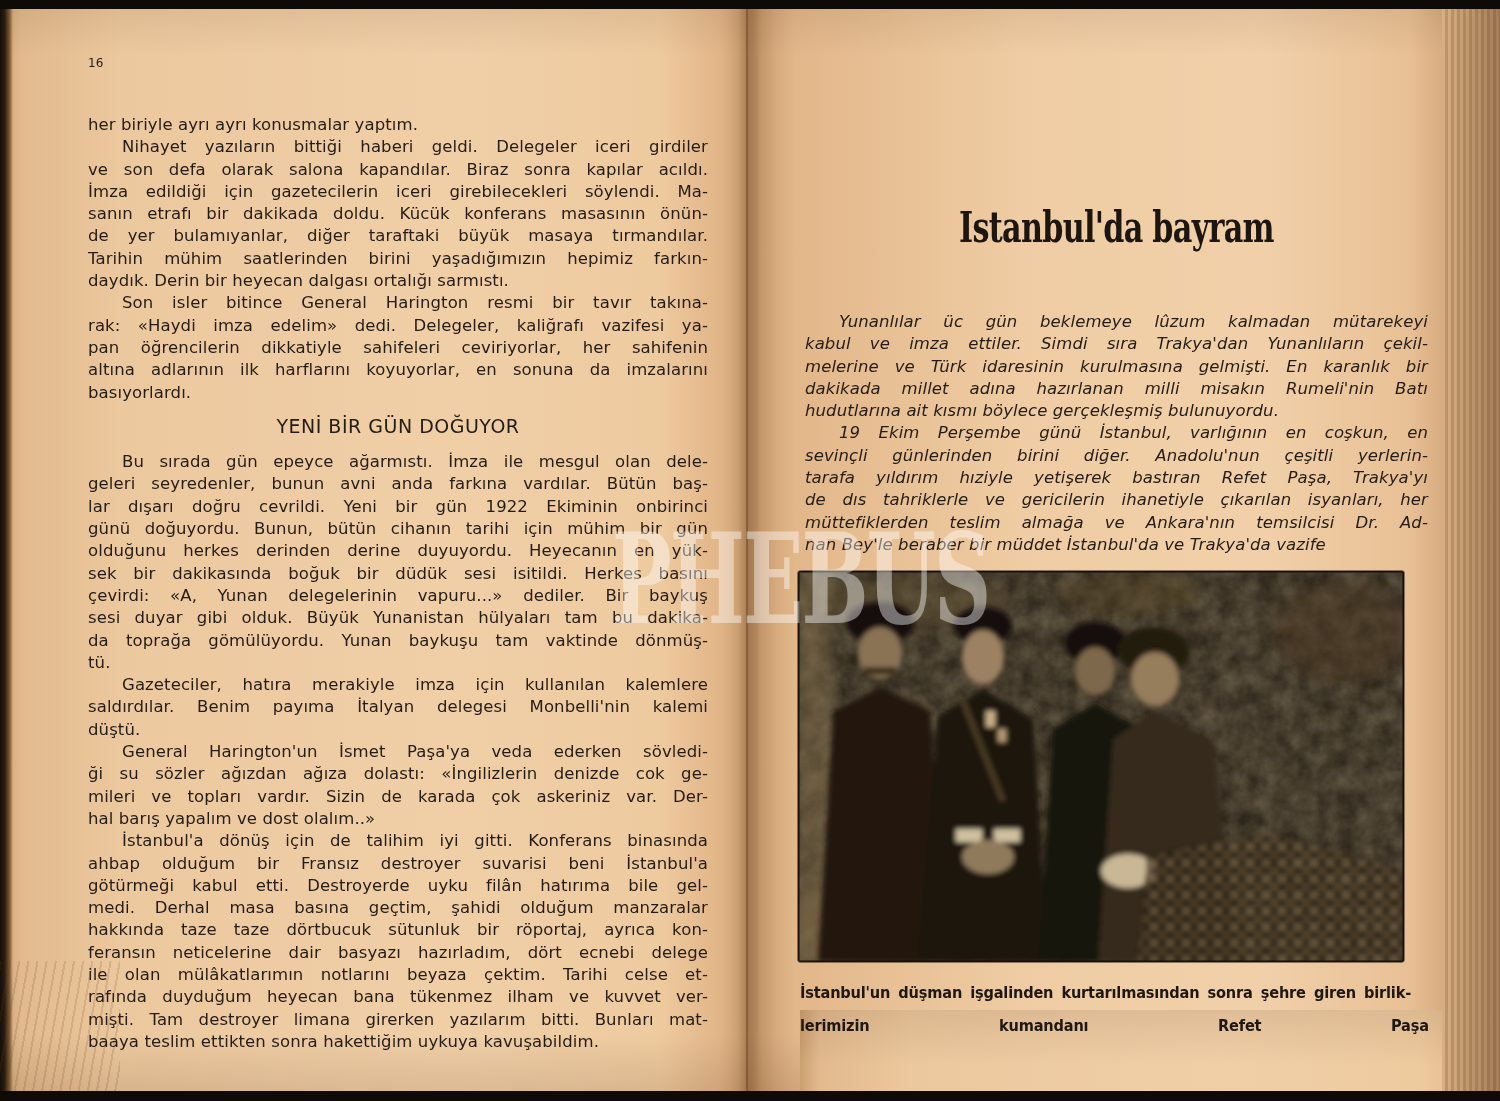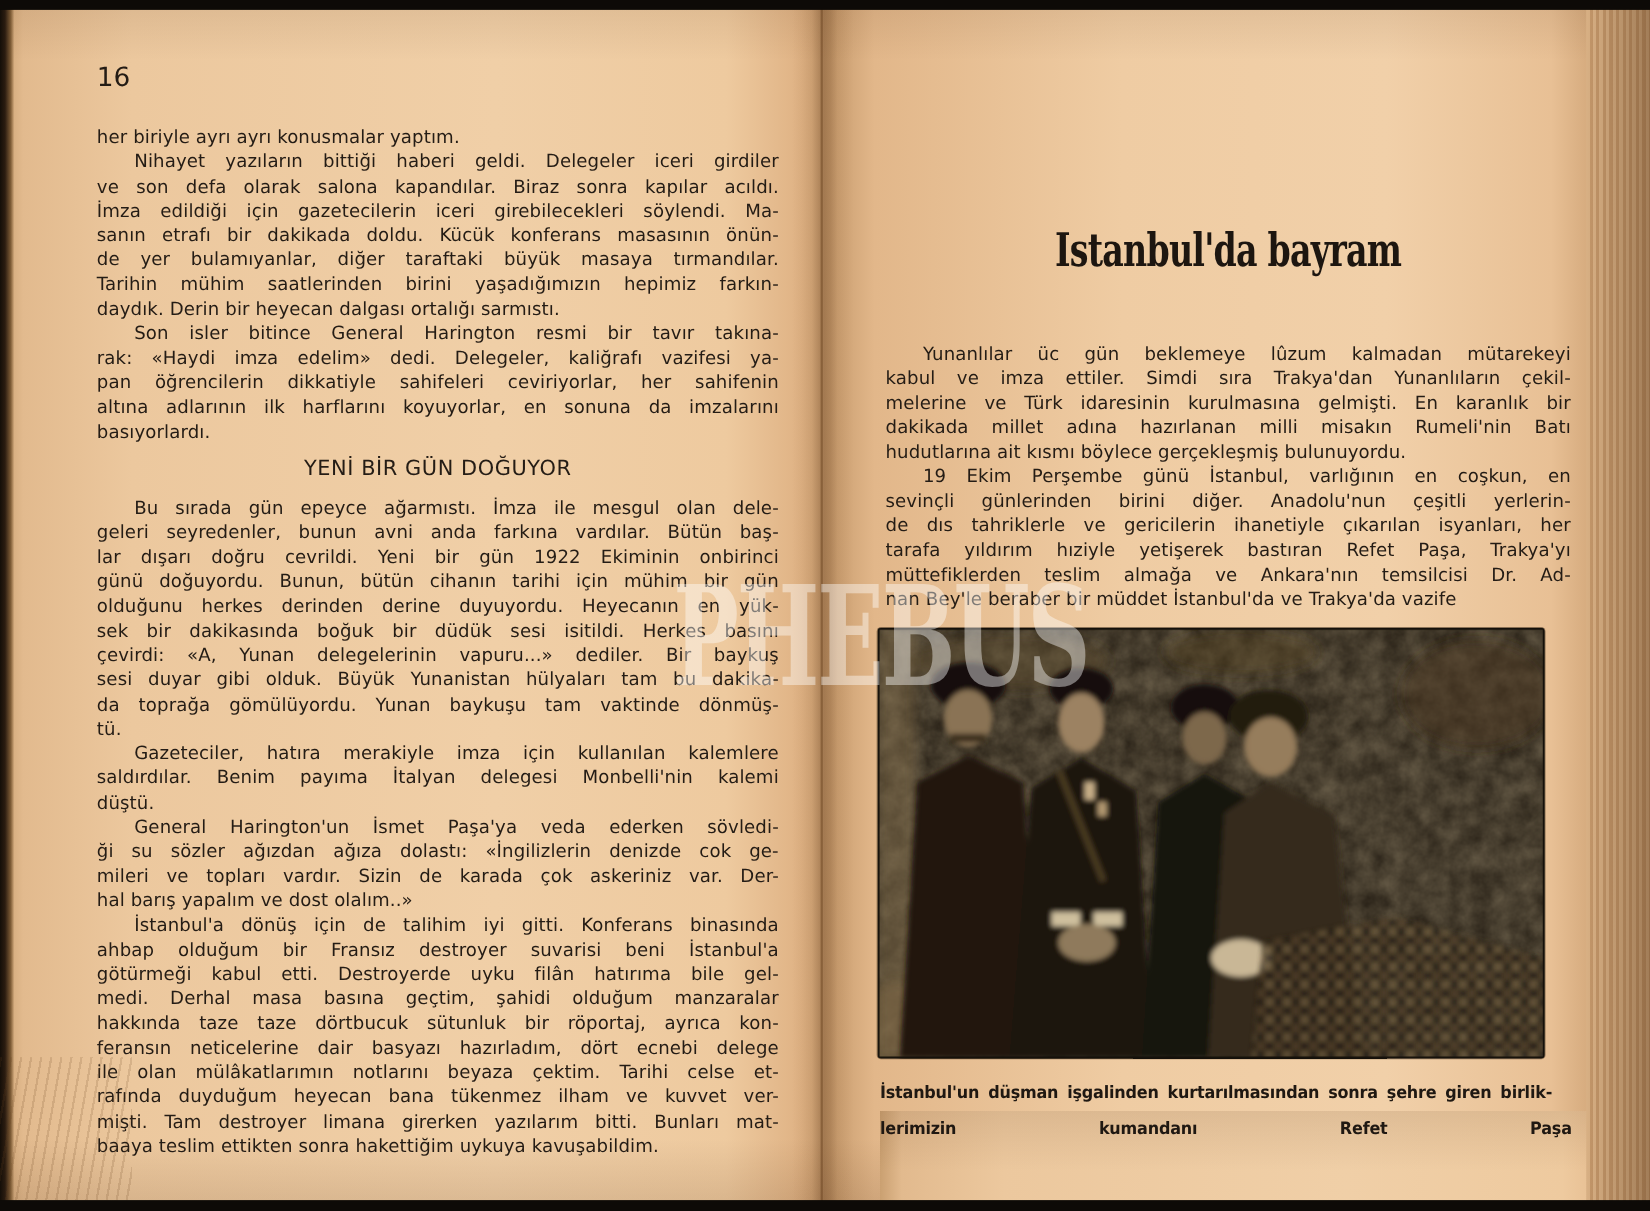--- a/index.html
+++ b/index.html
@@ -20,23 +20,23 @@
   .book-edge{position:absolute;top:0;bottom:0;left:1442px;width:58px;z-index:8;
     background:
       linear-gradient(90deg,rgba(74,42,16,0) 0,rgba(74,42,16,.38) 100%),
       repeating-linear-gradient(90deg,#d8b084 0 3px,#c3976a 3px 6px);}
   .gutter{position:absolute;top:0;bottom:0;left:720px;width:56px;z-index:4;pointer-events:none;
     background:linear-gradient(90deg,rgba(121,77,37,0) 0,rgba(121,77,37,.12) 32%,rgba(88,51,20,.36) 52%,rgba(121,77,37,.10) 74%,rgba(121,77,37,0) 100%);}
   .crease{position:absolute;top:0;bottom:0;left:746px;width:2px;background:rgba(96,58,24,.45);z-index:4;}
 
   .ink{color:#241c15;}
   .body{font-size:16.5px;line-height:22.3px;letter-spacing:.1px;}
-  .pagenum{position:absolute;left:88px;top:56px;font-size:24px;z-index:2;}
+  .pagenum{position:absolute;left:88px;top:56px;font-size:12px;z-index:2;}
   .left-body{position:absolute;left:88px;top:114px;width:620px;z-index:2;}
-  .right-body{position:absolute;left:805px;top:311px;width:623px;z-index:2;}
+  .right-body{position:absolute;left:805px;top:311px;width:623px;z-index:2;font-style:italic;}
   .sechead{font-size:19px;font-weight:400;text-align:center;letter-spacing:.5px;margin:11px 0 14px 0;}
   .title{position:absolute;left:805px;top:203px;width:623px;margin:0;z-index:2;
     text-align:center;font-family:"DejaVu Serif",serif;font-weight:700;font-size:42px;
     color:#1d1610;transform:scaleX(.72);letter-spacing:-1px;}
 
   .para{margin:0;}
   .line{text-align:justify;text-align-last:justify;}
   .line.last{text-align-last:left;}
   .line.first{text-indent:34px;}
   .line.spread{text-align-last:justify;}
@@ -138,22 +138,22 @@
       <div class="para">
         <div class="line first">Yunanlılar üc gün beklemeye lûzum kalmadan  mütarekeyi</div>
         <div class="line">kabul ve imza ettiler. Simdi sıra Trakya'dan Yunanlıların çekil-</div>
         <div class="line">melerine ve Türk idaresinin kurulmasına gelmişti. En karanlık bir</div>
         <div class="line">dakikada millet adına hazırlanan milli misakın Rumeli'nin Batı</div>
         <div class="line last">hudutlarına ait kısmı böylece gerçekleşmiş bulunuyordu.</div>
       </div>
       <div class="para">
         <div class="line first">19 Ekim Perşembe günü İstanbul, varlığının en coşkun, en</div>
         <div class="line">sevinçli günlerinden birini diğer. Anadolu'nun çeşitli yerlerin-</div>
+        <div class="line">tarafa yıldırım hıziyle yetişerek bastıran Refet Paşa, Trakya'yı</div>
         <div class="line">de dıs tahriklerle ve gericilerin ihanetiyle çıkarılan isyanları, her</div>
-        <div class="line">tarafa yıldırım hıziyle yetişerek bastıran Refet Paşa, Trakya'yı</div>
         <div class="line">müttefiklerden teslim almağa ve Ankara'nın temsilcisi Dr. Ad-</div>
         <div class="line last">nan Bey'le beraber bir müddet İstanbul'da ve Trakya'da vazife</div>
       </div>
     </div>
 
   <div class="photo">
     <svg viewBox="0 0 606 391" preserveAspectRatio="none">
       <defs>
         <filter id="mottle" x="0" y="0" width="100%" height="100%">
           <feTurbulence type="fractalNoise" baseFrequency="0.05" numOctaves="4" seed="7"></feTurbulence>

